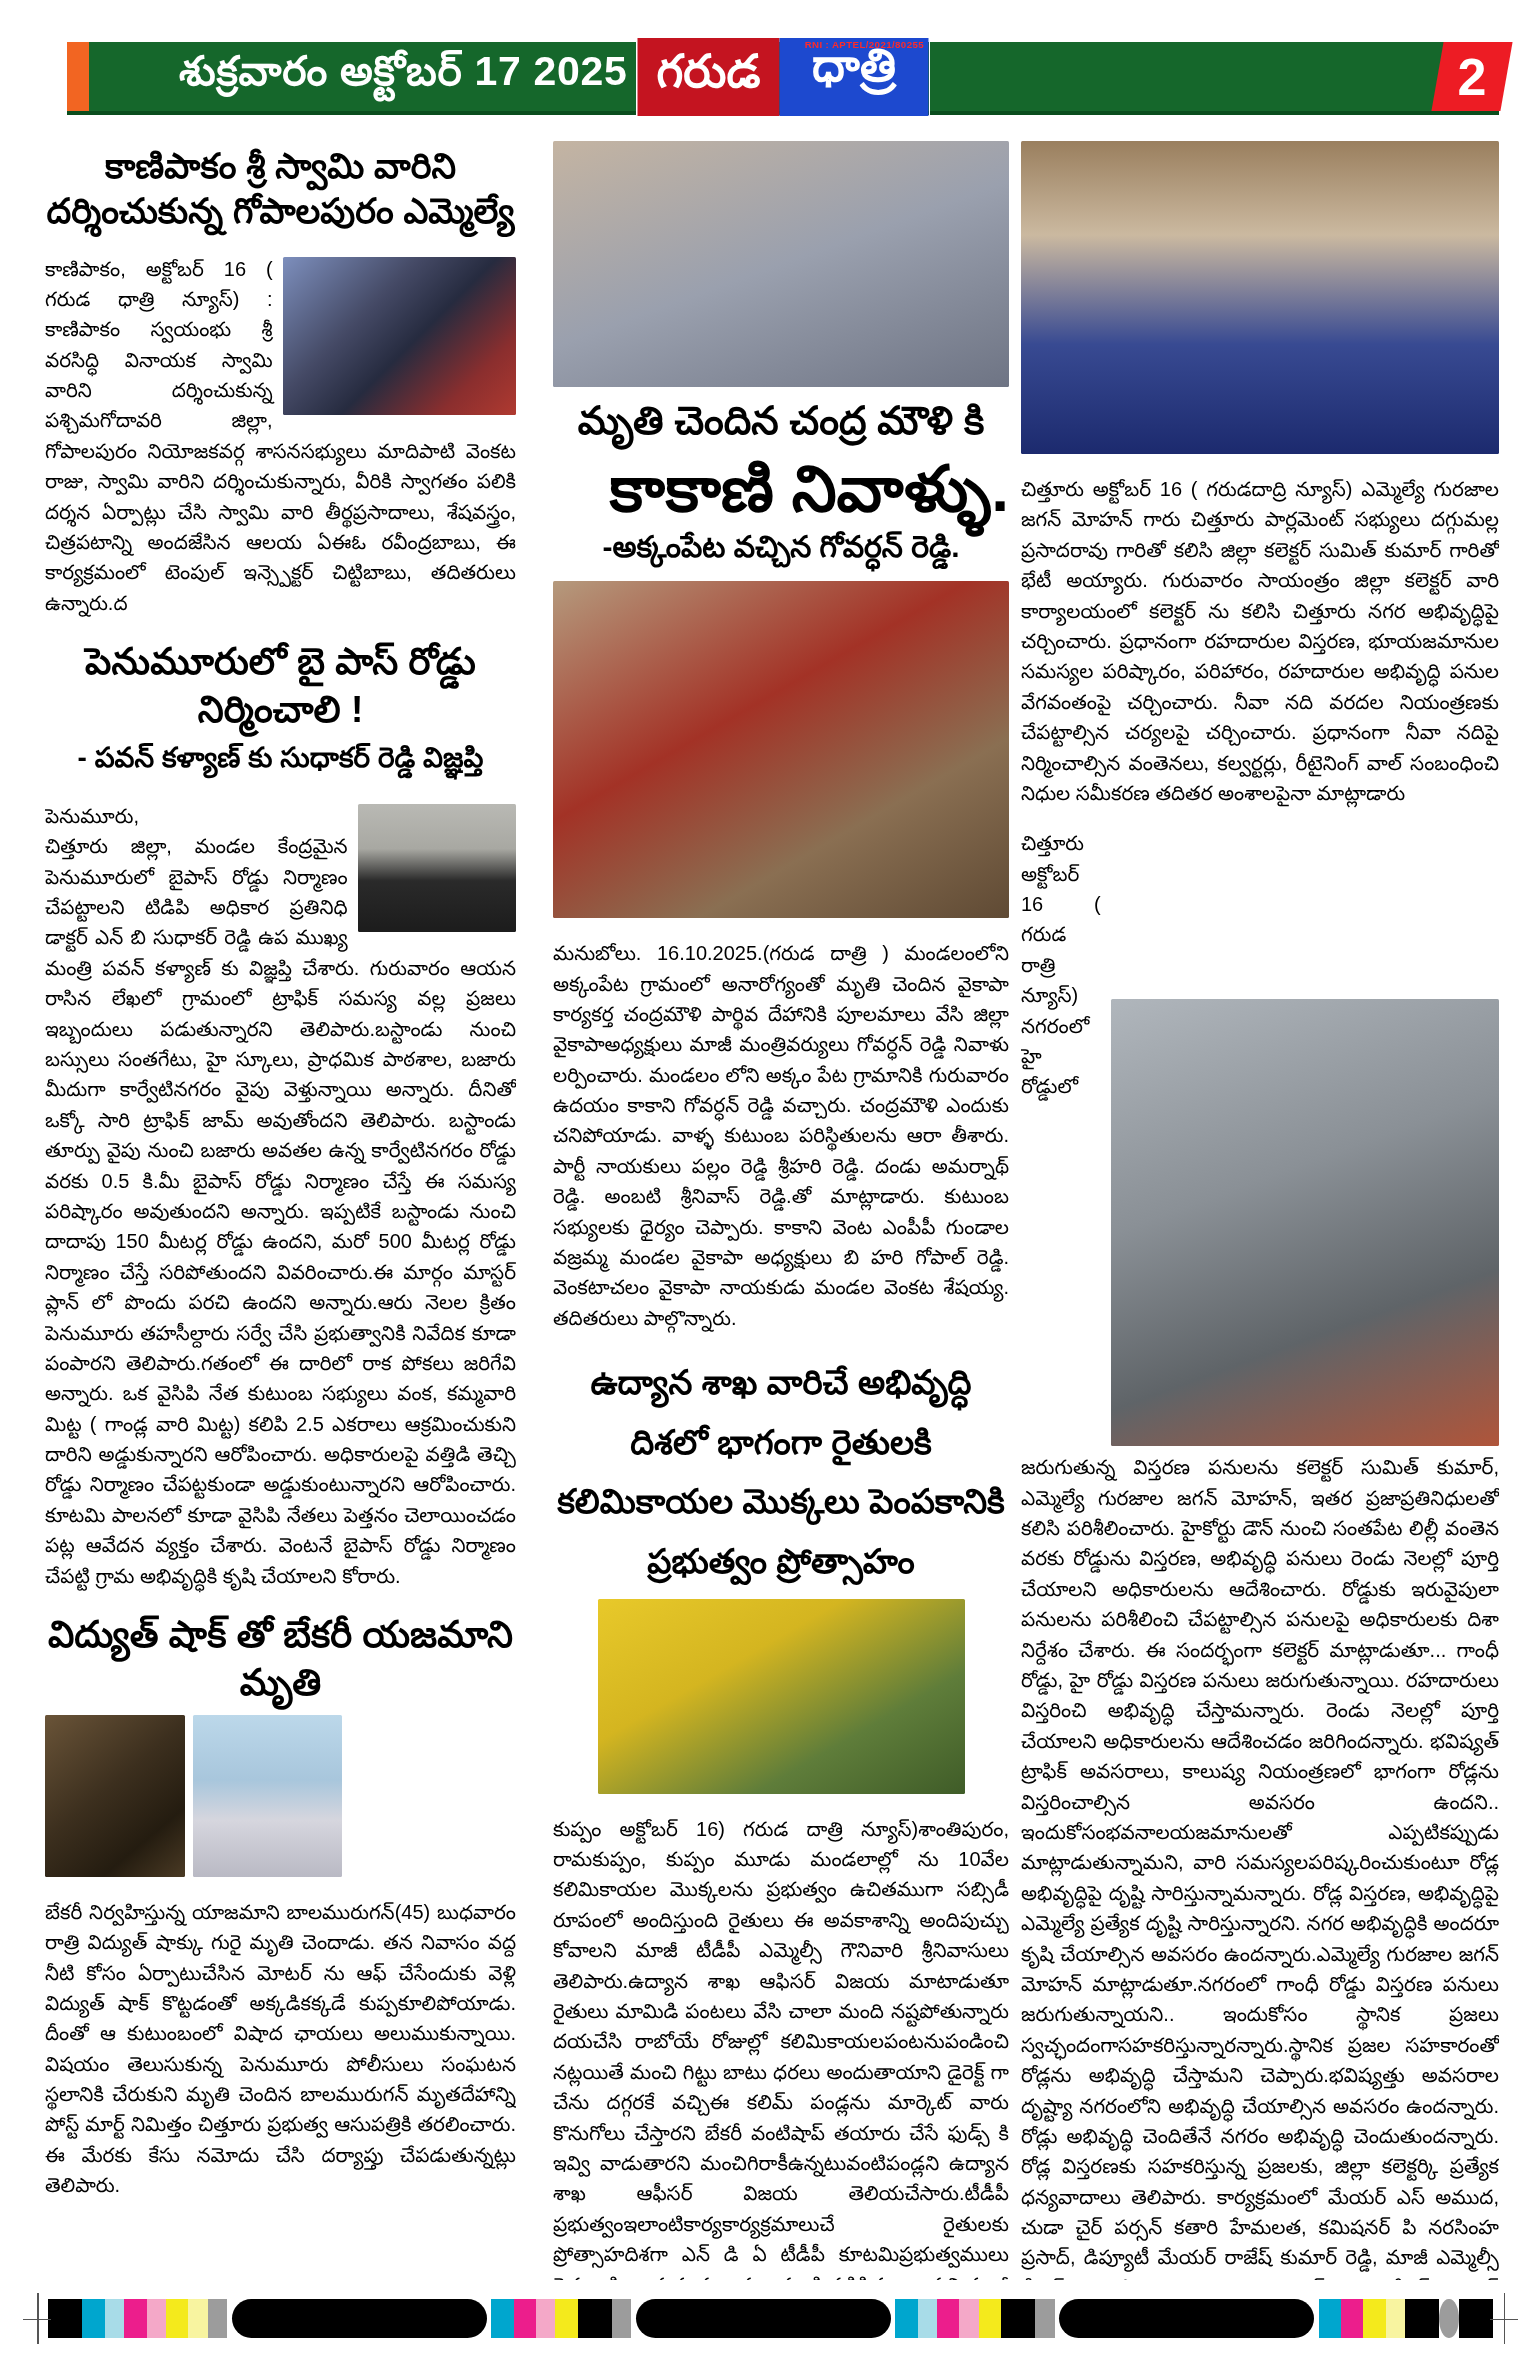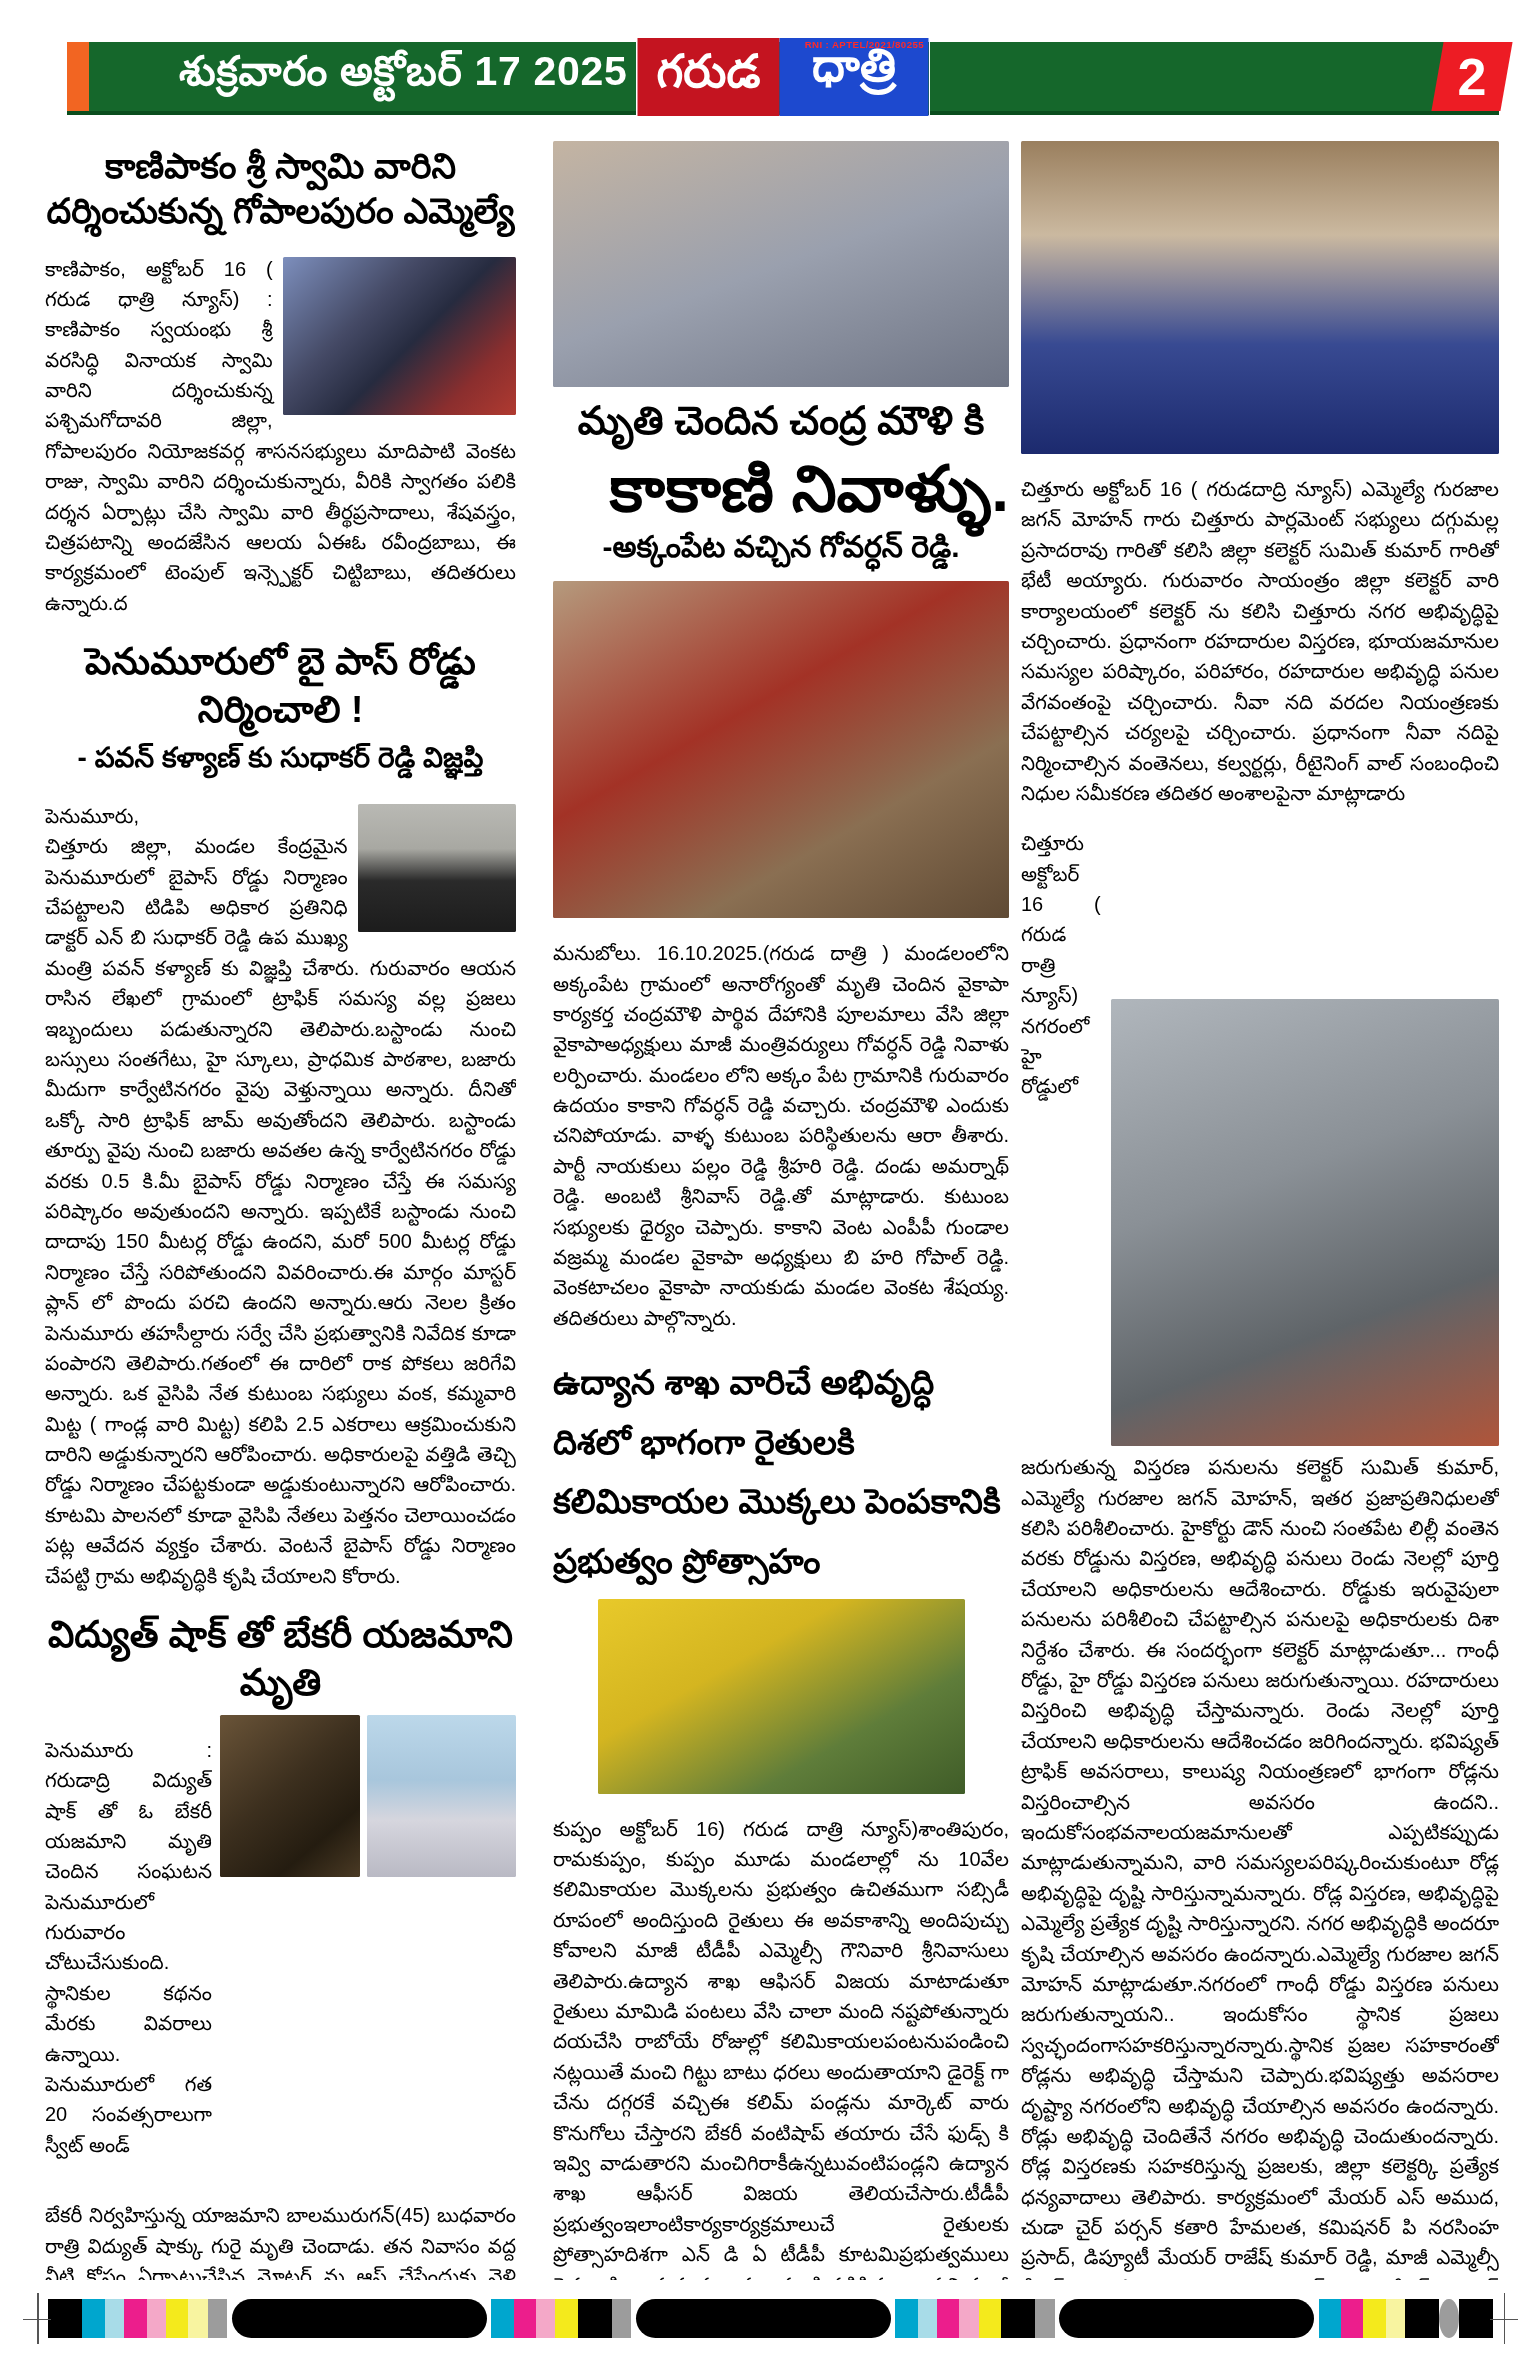--- a/index.html
+++ b/index.html
@@ -70,21 +70,21 @@
   .p-portrait-blue{background:linear-gradient(180deg,#bcd8ea 0%,#a8c6dc 40%,#d6d6de 65%,#b9b9c4 100%);}
   .p-condolence{background:linear-gradient(160deg,#c4b4a2 0%,#9aa0ae 50%,#6e7484 100%);}
   .p-garland{background:linear-gradient(150deg,#b59a7d 0%,#a33226 40%,#8a6f52 70%,#5f4a34 100%);}
   .p-umbrella{background:linear-gradient(150deg,#e8c92a 0%,#d4b520 35%,#5f7d3a 70%,#3f5c28 100%);}
   .p-sofa{background:linear-gradient(180deg,#9a7f5e 0%,#cbb9a0 30%,#384a92 65%,#1c2a6e 100%);}
   .p-road{background:linear-gradient(160deg,#b0b6bc 0%,#8a9096 40%,#5f6468 70%,#b0553a 100%);}
   
   .m1-top{font-size:39px;font-weight:700;text-align:center;line-height:1.35;}
   .m1-main{font-size:64px;font-weight:700;text-align:right;line-height:1.15;margin:6px 0 3px 0;}
   .m1-sub{font-size:30px;font-weight:700;text-align:center;margin-bottom:10.4px;}
-  .m2-hl{font-size:34px;font-weight:700;line-height:1.75;margin:7.5px 0;}
+  .m2-hl{font-size:34px;font-weight:700;text-align:center;line-height:1.75;margin:7.5px 0;}
   .r-hl-big{font-size:46px;font-weight:700;text-align:center;line-height:1.3;margin:10.4px 0;}
   
   .regbar{
     position:absolute;left:26px;right:26px;bottom:39px;height:39px;
     display:flex;align-items:stretch;gap:0;
   }
   .regbar .cross{
     width:22.4px;position:relative;flex:0 0 auto;
   }
   .regbar .cross::before,.regbar .cross::after{
@@ -139,21 +139,20 @@
       <div>
         <div class="photo p-portrait-black ph-right" style="width:158px;height:128px;"></div>
         <p class="art-text">పెనుమూరు,
 చిత్తూరు జిల్లా, మండల కేంద్రమైన పెనుమూరులో బైపాస్ రోడ్డు నిర్మాణం చేపట్టాలని టిడిపి అధికార ప్రతినిధి డాక్టర్ ఎన్ బి సుధాకర్ రెడ్డి ఉప ముఖ్య మంత్రి పవన్ కళ్యాణ్ కు విజ్ఞప్తి చేశారు. గురువారం ఆయన రాసిన లేఖలో గ్రామంలో ట్రాఫిక్ సమస్య వల్ల ప్రజలు ఇబ్బందులు పడుతున్నారని తెలిపారు.బస్టాండు నుంచి బస్సులు సంతగేటు, హై స్కూలు, ప్రాధమిక పాఠశాల, బజారు మీదుగా కార్వేటినగరం వైపు వెళ్తున్నాయి అన్నారు. దీనితో ఒక్కో సారి ట్రాఫిక్ జామ్ అవుతోందని తెలిపారు. బస్టాండు తూర్పు వైపు నుంచి బజారు అవతల ఉన్న కార్వేటినగరం రోడ్డు వరకు 0.5 కి.మీ బైపాస్ రోడ్డు నిర్మాణం చేస్తే ఈ సమస్య పరిష్కారం అవుతుందని అన్నారు. ఇప్పటికే బస్టాండు నుంచి దాదాపు 150 మీటర్ల రోడ్డు ఉందని, మరో 500 మీటర్ల రోడ్డు నిర్మాణం చేస్తే సరిపోతుందని వివరించారు.ఈ మార్గం మాస్టర్ ప్లాన్ లో పొందు పరచి ఉందని అన్నారు.ఆరు నెలల క్రితం పెనుమూరు తహసీల్దారు సర్వే చేసి ప్రభుత్వానికి నివేదిక కూడా పంపారని తెలిపారు.గతంలో ఈ దారిలో రాక పోకలు జరిగేవి అన్నారు. ఒక వైసిపి నేత కుటుంబ సభ్యులు వంక, కమ్మవారి మిట్ట ( గాండ్ల వారి మిట్ట) కలిపి 2.5 ఎకరాలు ఆక్రమించుకుని దారిని అడ్డుకున్నారని ఆరోపించారు. అధికారులపై వత్తిడి తెచ్చి రోడ్డు నిర్మాణం చేపట్టకుండా అడ్డుకుంటున్నారని ఆరోపించారు. కూటమి పాలనలో కూడా వైసిపి నేతలు పెత్తనం చెలాయించడం పట్ల ఆవేదన వ్యక్తం చేశారు. వెంటనే బైపాస్ రోడ్డు నిర్మాణం చేపట్టి గ్రామ అభివృద్ధికి కృషి చేయాలని కోరారు.</p>
       </div>
     </article>
 
     <article>
       <h2 class="hl hl-3">విద్యుత్ షాక్ తో బేకరీ యజమాని మృతి</h2>
       <div class="photorow">
-        <p class="art-text" style="flex:1 1 auto;">పెనుమూరు : గరుడాద్రి విద్యుత్ షాక్ తో ఓ బేకరీ యజమాని మృతి చెందిన సంఘటన పెనుమూరులో గురువారం చోటుచేసుకుంది. స్థానికుల కథనం మేరకు వివరాలు ఉన్నాయి. పెనుమూరులో గత 20 సంవత్సరాలుగా స్వీట్ అండ్</p>
         <div class="photo p-night" style="width:140px;height:162px;flex:0 0 auto;"></div>
         <div class="photo p-portrait-blue" style="width:149px;height:162px;flex:0 0 auto;"></div>
       </div>
       <p class="art-text">బేకరీ నిర్వహిస్తున్న యాజమాని బాలమురుగన్(45) బుధవారం రాత్రి విద్యుత్ షాక్కు గురై మృతి చెందాడు. తన నివాసం వద్ద నీటి కోసం ఏర్పాటుచేసిన మోటర్ ను ఆఫ్ చేసేందుకు వెళ్లి విద్యుత్ షాక్ కొట్టడంతో అక్కడికక్కడే కుప్పకూలిపోయాడు. దీంతో ఆ కుటుంబంలో విషాద ఛాయలు అలుముకున్నాయి. విషయం తెలుసుకున్న పెనుమూరు పోలీసులు సంఘటన స్థలానికి చేరుకుని మృతి చెందిన బాలమురుగన్ మృతదేహాన్ని పోస్ట్ మార్ట్ నిమిత్తం చిత్తూరు ప్రభుత్వ ఆసుపత్రికి తరలించారు. ఈ మేరకు కేసు నమోదు చేసి దర్యాప్తు చేపడుతున్నట్లు తెలిపారు.</p>
     </article>
 
   </div>
 
   <div class="col col-mid">
 

